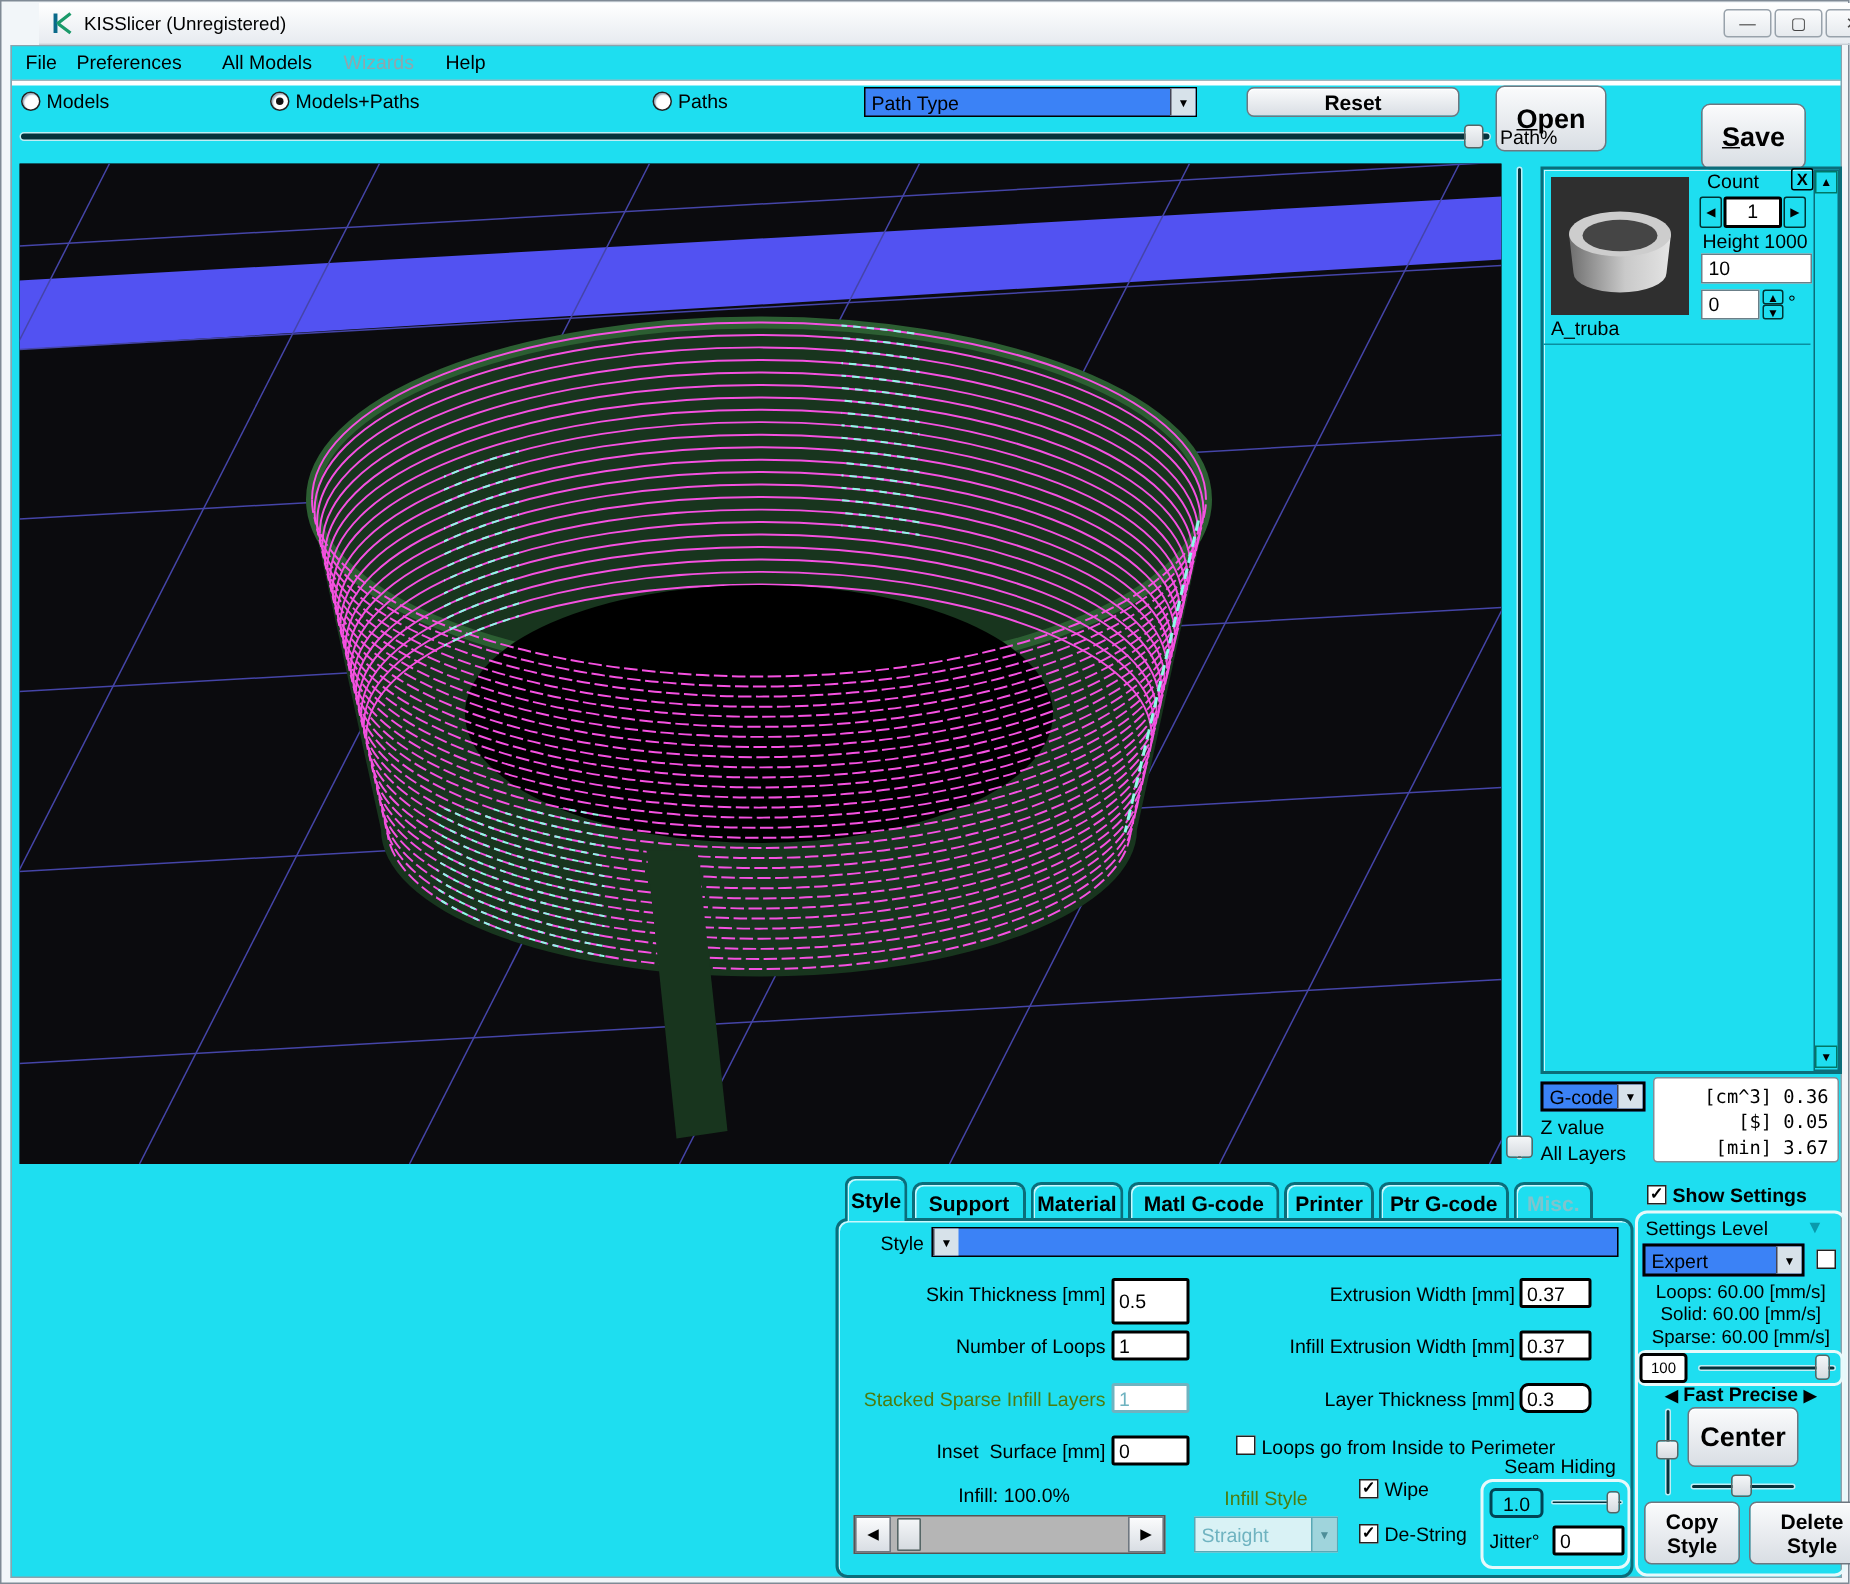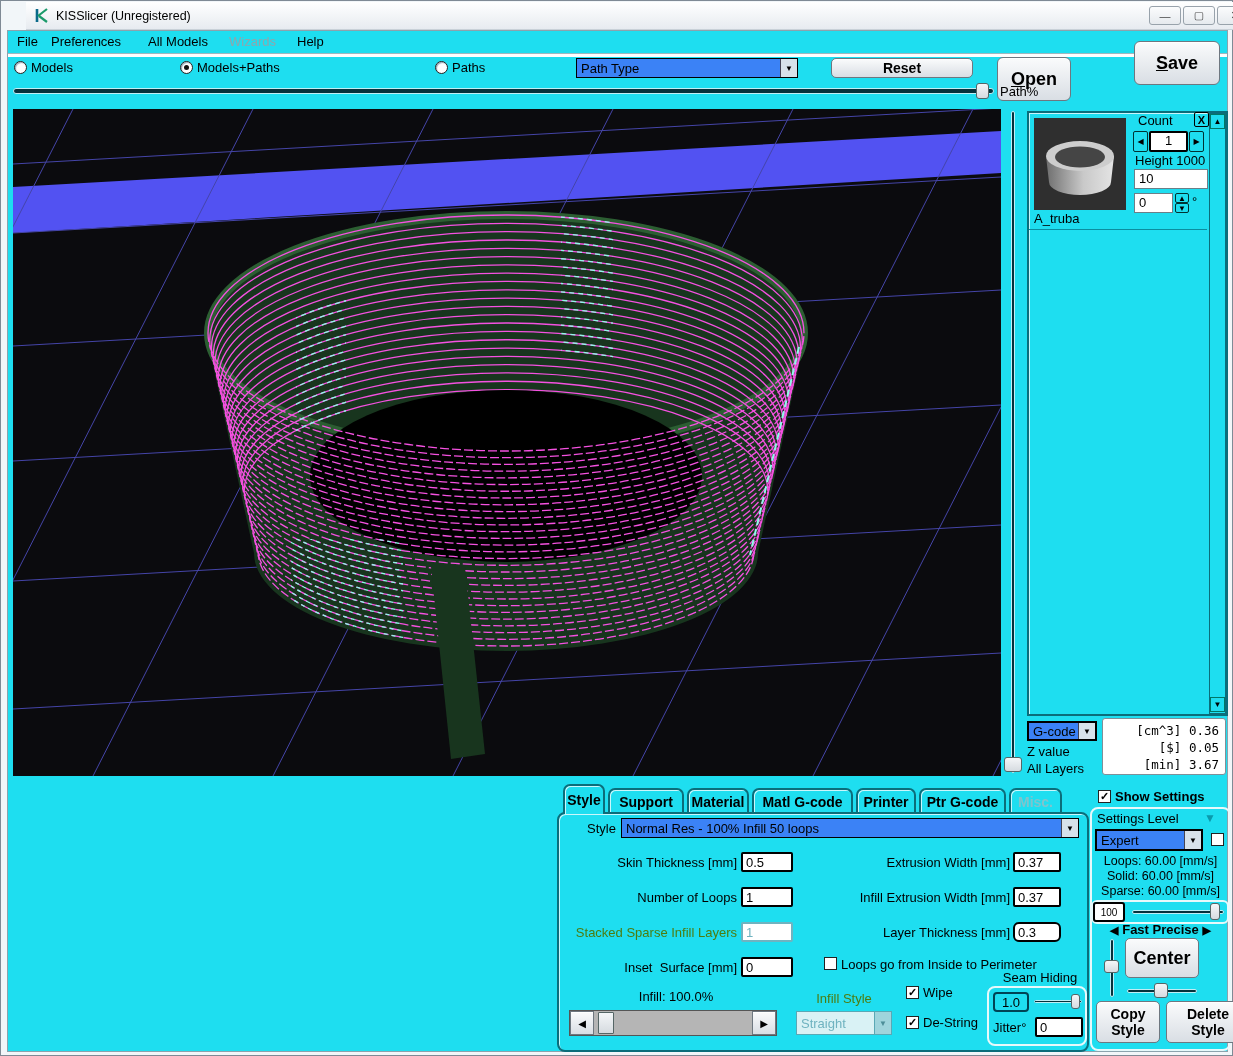--- a/index.html
+++ b/index.html
@@ -87,21 +87,21 @@
   <div class="a dd" style="left:575px;top:57px;width:222px;height:20px">
     <span class="t">Path Type</span>
     <span class="b">▼</span>
   </div>
   <div class="a btn3d" style="left:830px;top:57px;width:142px;height:20px;font-weight:bold;font-size:14px">
       <span>Reset</span>
     </div>
   <div class="a btn3d btn-os" style="left:996px;top:56px;width:74px;height:44px">
       <span>Open</span>
     </div>
-  <div class="a btn3d btn-os" style="left:1133px;top:40px;width:86px;height:44px">
+  <div class="a btn3d btn-os" style="left:1133px;top:68px;width:70px;height:44px">
       <span>Save</span>
     </div>
 
   <div class="a track" style="left:12px;top:87px;width:981px;height:6px"></div>
   <div class="a thumb" style="left:975px;top:82px;width:13px;height:16px"></div>
   <div class="a rlabel" style="left:999px;top:83px">Path%</div>
 
   <div class="a" style="left:12px;top:108px;width:988px;height:667px;background:#0b0b0e">
     <svg id="vp" width="988" height="667">
         <rect width="988" height="667" fill="#0b0b0e"></rect>
@@ -337,26 +337,25 @@
   <div class="a tab" style="left:918px;width:87px">
       <span>Ptr G-code</span>
     </div>
   <div class="a tab disabled" style="left:1008px;width:53px">
       <span>Misc.</span>
     </div>
 
   <div class="a panel"></div>
   <div class="a flabel" style="left:586px;top:820px">Style</div>
   <div class="a dd" style="left:620px;top:817px;width:458px;height:20px;z-index:3">
-    <span class="t">Normal Res - 100% Infill 50 loops</span>
     <span class="b">▼</span>
   </div>
 
   <div class="a flabel" style="left:560px;top:854px;width:176px;text-align:right">Skin Thickness [mm]</div>
-  <input class="a field" style="left: 740px; top: 851px; width: 52px; height: 20px;" value="0.5">
+  <input class="a field" style="left: 740px; top: 851px; width: 52px; height: 31px;" value="0.5">
   <div class="a flabel" style="left:835px;top:854px;width:174px;text-align:right">Extrusion Width [mm]</div>
   <input class="a field" style="left: 1012px; top: 851px; width: 48px; height: 20px;" value="0.37">
 
   <div class="a flabel" style="left:560px;top:889px;width:176px;text-align:right">Number of Loops</div>
   <input class="a field" style="left: 740px; top: 886px; width: 52px; height: 20px;" value="1">
   <div class="a flabel" style="left:835px;top:889px;width:174px;text-align:right">Infill Extrusion Width [mm]</div>
   <input class="a field" style="left: 1012px; top: 886px; width: 48px; height: 20px;" value="0.37">
 
   <div class="a flabel dis" style="left:560px;top:924px;width:176px;text-align:right">Stacked Sparse Infill Layers</div>
   <input class="a field dis" style="left: 740px; top: 921px; width: 52px; height: 20px;" value="1">

